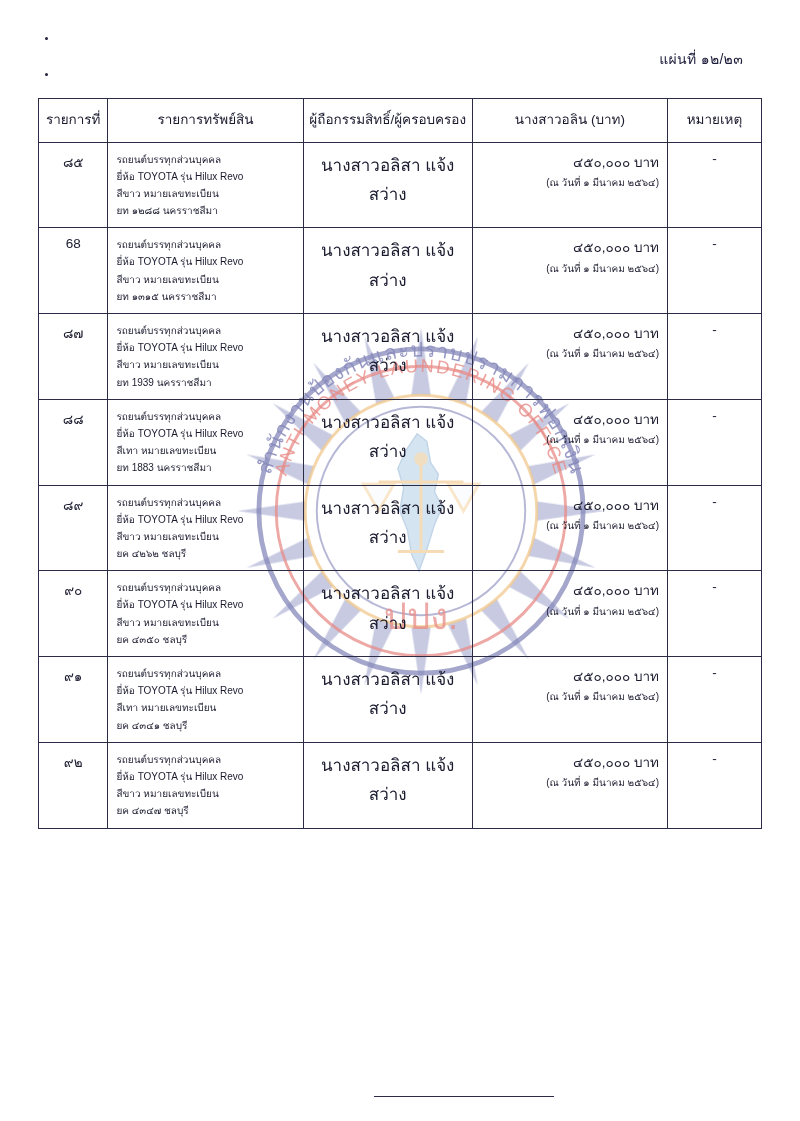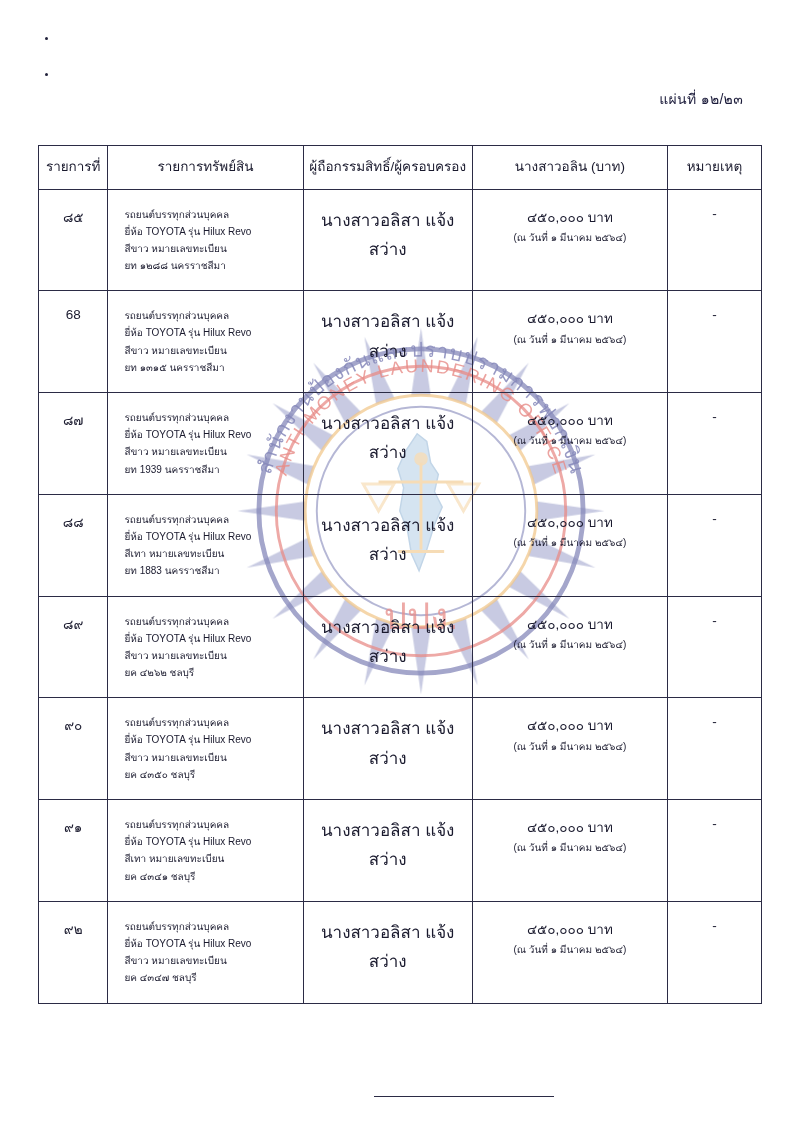--- a/index.html
+++ b/index.html
@@ -32,43 +32,41 @@
   .dot-1 { left: 45px; top: 37px; }
   .dot-2 { left: 45px; top: 73px; }
 
   .page-number {
     position: absolute;
     right: 57px;
     top: 48px;
     font-size: 14px;
     color: #1b1b3a;
     letter-spacing: 0.3px;
-    margin-top: 40px;
   }
 
   .table-wrap {
     position: absolute;
     left: 38px;
     top: 98px;
     width: 724px;
   }
 
   table.asset-table {
     border-collapse: collapse;
     width: 100%;
     table-layout: fixed;
     background: transparent;
-    margin-top: 47px;
   }
 
   table.asset-table th,
   table.asset-table td {
     border: 1px solid #2b2b45;
     vertical-align: top;
-    padding: 16px;
+    padding: 8px;
     background: transparent;
   }
 
   table.asset-table thead th {
     text-align: center;
     font-weight: normal;
     font-size: 13.5px;
     padding: 12px 4px 13px 4px;
     vertical-align: middle;
     line-height: 1.3;
@@ -90,21 +88,21 @@
     padding: 11px 6px 12px 12px;
     line-height: 1.72;
   }
   td.cell-owner {
     text-align: center;
     font-size: 17px;
     padding: 11px 4px 0 4px;
     line-height: 1.72;
   }
   td.cell-price {
-    text-align: center;
+    text-align: right;
     font-size: 13.5px;
     padding: 11px 4px 0 4px;
     line-height: 1.72;
   }
   td.cell-note {
     text-align: center;
     font-size: 13.5px;
     padding: 11px 4px 0 4px;
   }
   .line { display: block; white-space: nowrap; }

